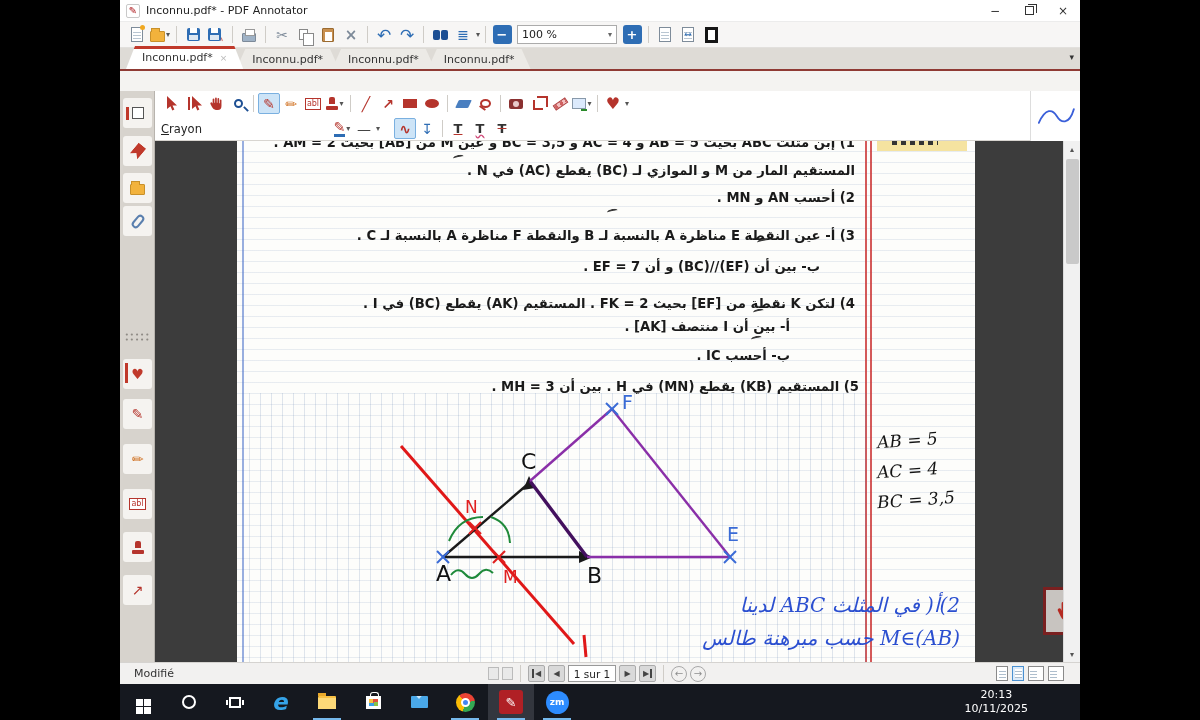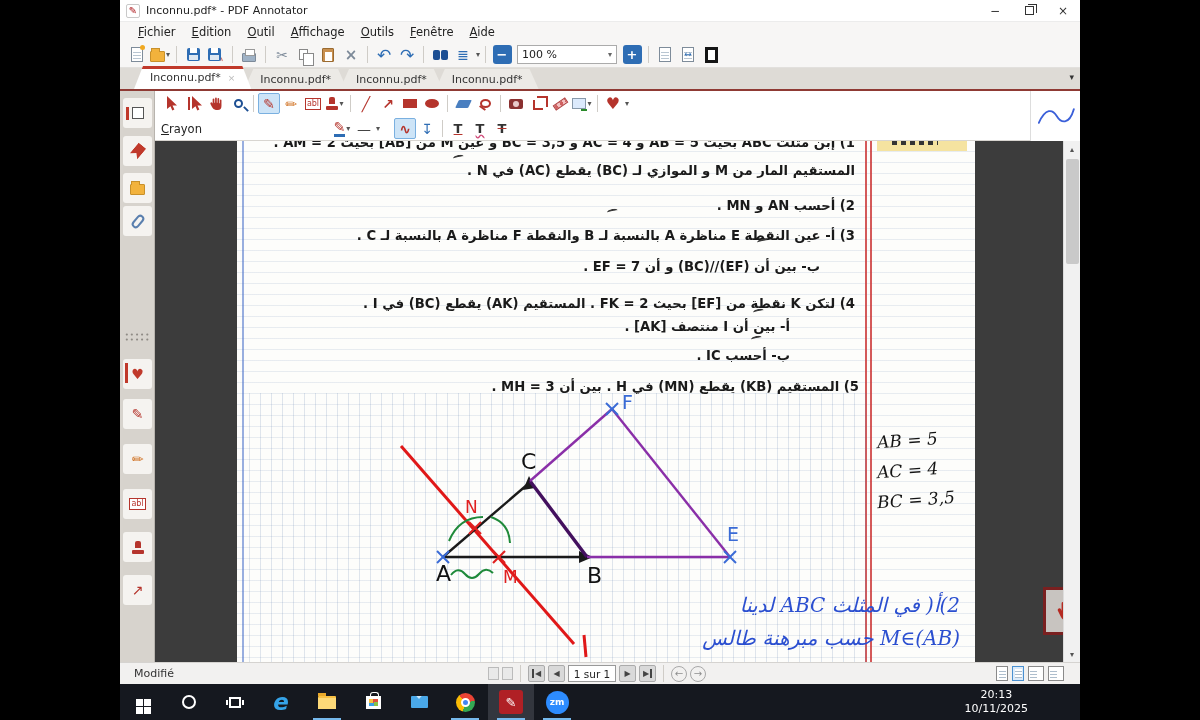--- a/index.html
+++ b/index.html
@@ -39,21 +39,21 @@
   .flopi::after{content:"";position:absolute;left:2px;bottom:1px;width:9px;height:5px;background:#dde7f2}
   .printi{width:14px;height:9px;background:#9fb2c6;border-radius:1px;position:relative;margin-top:5px;border:1px solid #7d8a99}
   .printi::before{content:"";position:absolute;left:2px;top:-5px;width:8px;height:5px;background:#fff;border:1px solid #999}
   .copyi{position:relative;width:9px;height:11px;border:1px solid #888;background:#fff;margin-right:3px}
   .copyi::after{content:"";position:absolute;left:3px;top:3px;width:9px;height:11px;border:1px solid #888;background:#fff}
   .pastei{width:12px;height:14px;background:#c89050;border:1px solid #9a6a30;border-radius:1px;position:relative}
   .pastei::after{content:"";position:absolute;left:2px;top:3px;width:7px;height:9px;background:#fff}
   .binoci{width:7px;height:10px;background:#1d4f93;border-radius:2px;box-shadow:8px 0 0 #1d4f93;margin-right:8px}
 
   
-  .tabbar{height:23px;background:#dedbd6;border-bottom:2px solid #8f3a34;display:flex;align-items:flex-end;padding-left:14px;position:relative}
+  .tabbar{height:23px;background:#dedbd6;border-bottom:2px solid #8f3a34;display:flex;align-items:flex-end;padding-left:6px;position:relative}
   .tab{height:20px;padding:0 16px;display:flex;align-items:center;font-size:11px;color:#333;background:#eceae6;clip-path:polygon(9px 0,calc(100% - 9px) 0,100% 100%,0 100%);margin-right:-7px;white-space:nowrap}
   .tab.active{height:23px;background:linear-gradient(#c0392b 0 3px,#fff 3px);font-weight:normal;z-index:2}
   .tabx{color:#b9b9b9;font-size:9px;margin-left:7px}
   .tabdrop{position:absolute;right:6px;top:4px;font-size:9px;color:#333}
 
   
   .annotbar{position:absolute;left:35px;top:91px;width:875px;height:50px;background:#fff;border-bottom:1px solid #d8d5d0}
   .arow{height:25px;display:flex;align-items:center;padding-left:6px}
   .at{min-width:22px;height:21px;display:flex;align-items:center;justify-content:center;font-size:14px;color:#b5342c;border:1px solid transparent}
   .at.sel{background:#cde4f7;border:1px solid #7ab0e0;border-radius:2px}
@@ -165,29 +165,20 @@
     <span>Inconnu.pdf* - PDF Annotator</span>
     <div class="wctrls">
       <span class="wbtn">−</span>
       <span class="wbtn">
           <span class="resti"></span>
         </span>
       <span class="wbtn">×</span>
     </div>
   </div>
 
-  <div class="menubar">
-    <span class="menu-item">Fichier</span>
-    <span class="menu-item">Edition</span>
-    <span class="menu-item">Outil</span>
-    <span class="menu-item">Affichage</span>
-    <span class="menu-item">Outils</span>
-    <span class="menu-item">Fenêtre</span>
-    <span class="menu-item">Aide</span>
-  </div>
 
   <div class="toolbar">
     <span class="tb">
         <span class="pgi newi"></span>
       </span>
     <span class="tb">
         <span class="foldi"></span>
         <span class="caret">▾</span>
       </span>
     <span class="vsep"></span>
@@ -380,21 +371,21 @@
   <div class="viewport">
     <div class="page">
       <span class="mline-blue"></span>
       <span class="mline-red" style="left:628px"></span>
       <span class="mline-red" style="left:633px"></span>
       <span class="ystrip"></span>
       <span class="doodle"></span>
 
       <div class="dline" style="top:-7px;right:120px">1) إبن مثلث ABC بحيث AB = 5 و AC = 4 و BC = 3,5 و عيّن M من [AB] بحيث AM = 2 .</div>
       <div class="dline" style="top:21px;right:120px">المستقيم المار من M و الموازي لـ (BC) يقطع (AC) في N .</div>
-      <div class="dline" style="top:56px;right:120px">2) أحسب AN و MN .</div>
+      <div class="dline" style="top:48px;right:120px">2) أحسب AN و MN .</div>
       <div class="dline" style="top:86px;right:120px">3) أ- عين النقطة E مناظرة A بالنسبة لـ B والنقطة F مناظرة A بالنسبة لـ C .</div>
       <div class="dline" style="top:117px;right:155px">ب- بين أن (EF)//(BC) و أن  EF = 7 .</div>
       <div class="dline" style="top:154px;right:120px">4) لتكن K نقطة من [EF] بحيث FK = 2 . المستقيم (AK) يقطع (BC) في I .</div>
       <div class="dline" style="top:177px;right:185px">أ- بين أن I منتصف [AK] .</div>
       <div class="dline" style="top:206px;right:185px">ب- أحسب IC .</div>
       <div class="dline" style="top:237px;right:116px">5) المستقيم (KB) يقطع (MN) في H . بين أن MH = 3 .</div>
 
       <span class="tkk" style="left:216px;top:14px"></span>
       <span class="tkk" style="left:370px;top:68px"></span>
       <span class="tkk" style="left:520px;top:98px"></span>

